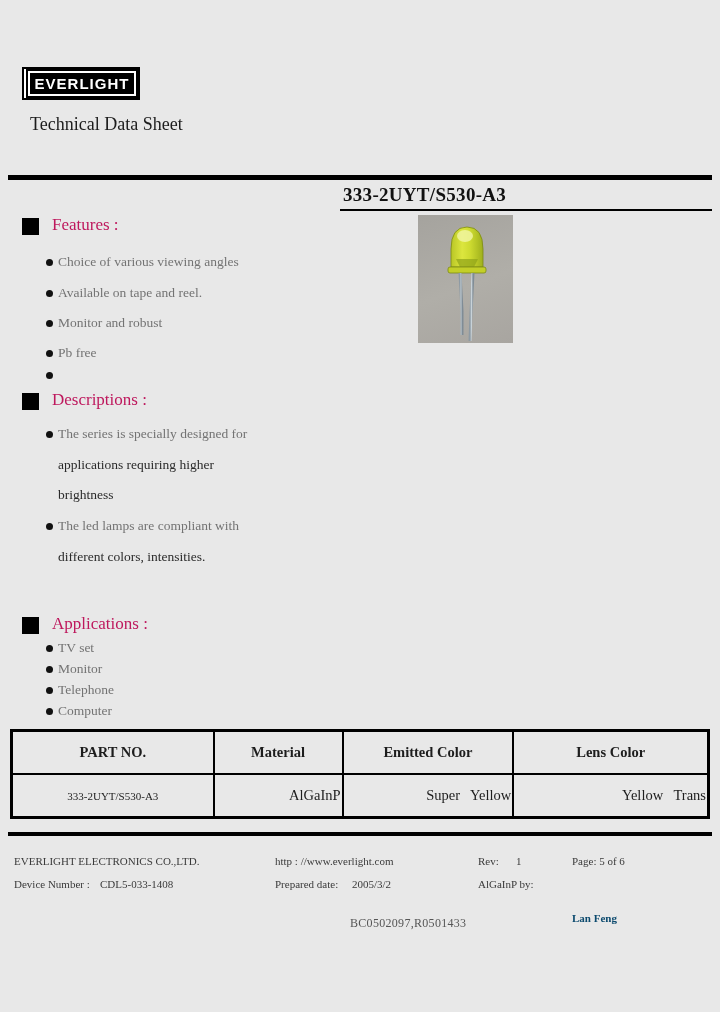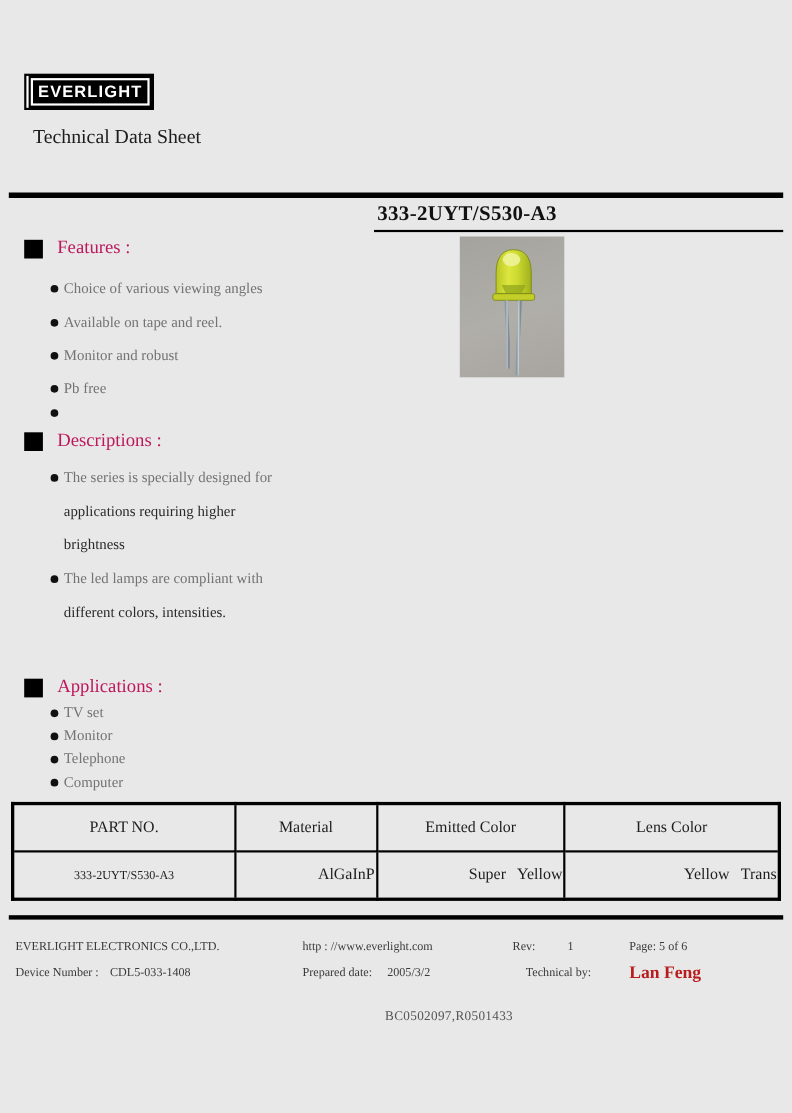--- a/index.html
+++ b/index.html
@@ -26,26 +26,26 @@
   .b-text{left:58px;font-size:13.5px;color:#737373;white-space:nowrap;}
   .cont{left:58px;font-size:13.5px;color:#2a2a2a;white-space:nowrap;text-align:right;}
 
   
   .photo{left:418px;top:215px;width:95px;height:128px;background:linear-gradient(160deg,#a5a39e 0%,#b0aea8 55%,#a8a5a0 100%);}
 
   
   .spec-table{left:10px;top:729px;width:700px;border-collapse:collapse;table-layout:fixed;}
   .spec-table td{border:2px solid #000;text-align:center;height:39px;color:#1d1d1d;}
   .spec-table{border:3px solid #000;}
-  .spec-table .hdr{font-size:14.5px;}
+  .spec-table .hdr{font-size:14.5px;font-weight:bold;}
   .spec-table .partcell{font-size:11px;}
   .spec-table .datacell{font-size:14.5px;word-spacing:7px;text-align:right;}
 
   .ft{font-family:"Liberation Serif","DejaVu Serif",serif;color:#3a3a3a;font-size:11px;white-space:nowrap;}
-  .ft-strong{font-size:16px;color:#b91c1c;font-weight:600;}
+  .ft-strong{font-size:11px;color:#0c4a6e;font-weight:600;margin-top:36px;}
   .doc-code{left:350px;top:916px;font-size:12px;color:#555;letter-spacing:0.3px;}
 </style>
 </head>
 <body>
 
 <div class="page">
 
   <div class="abs logo">
     <div class="logo-bar"></div>
     <div class="logo-frame">
@@ -145,26 +145,26 @@
       <td class="datacell">Super  Yellow</td>
       <td class="datacell">Yellow  Trans</td>
     </tr>
   </tbody>
     </table>
 
   <div class="abs rule" style="left:8px;top:832px;width:704px;height:4px"></div>
 
   <div class="abs ft" style="left:14px;top:855px">EVERLIGHT ELECTRONICS CO.,LTD.</div>
   <div class="abs ft" style="left:275px;top:855px">http : //www.everlight.com</div>
-  <div class="abs ft" style="left:466px;top:855px">Rev:</div>
+  <div class="abs ft" style="left:478px;top:855px">Rev:</div>
   <div class="abs ft" style="left:516px;top:855px">1</div>
   <div class="abs ft" style="left:572px;top:855px">Page: 5 of  6</div>
 
   <div class="abs ft" style="left:14px;top:878px">Device  Number :</div>
   <div class="abs ft" style="left:100px;top:878px">CDL5-033-1408</div>
   <div class="abs ft" style="left:275px;top:878px">Prepared date:</div>
   <div class="abs ft" style="left:352px;top:878px">2005/3/2</div>
-  <div class="abs ft" style="left:478px;top:878px">Technical by:</div>
+  <div class="abs ft" style="left:478px;top:878px">AlGaInP by:</div>
   <div class="abs ft ft-strong" style="left:572px;top:876px">Lan Feng</div>
 
   <div class="abs doc-code">BC0502097,R0501433</div>
 
 </div>
 
 </body></html>

